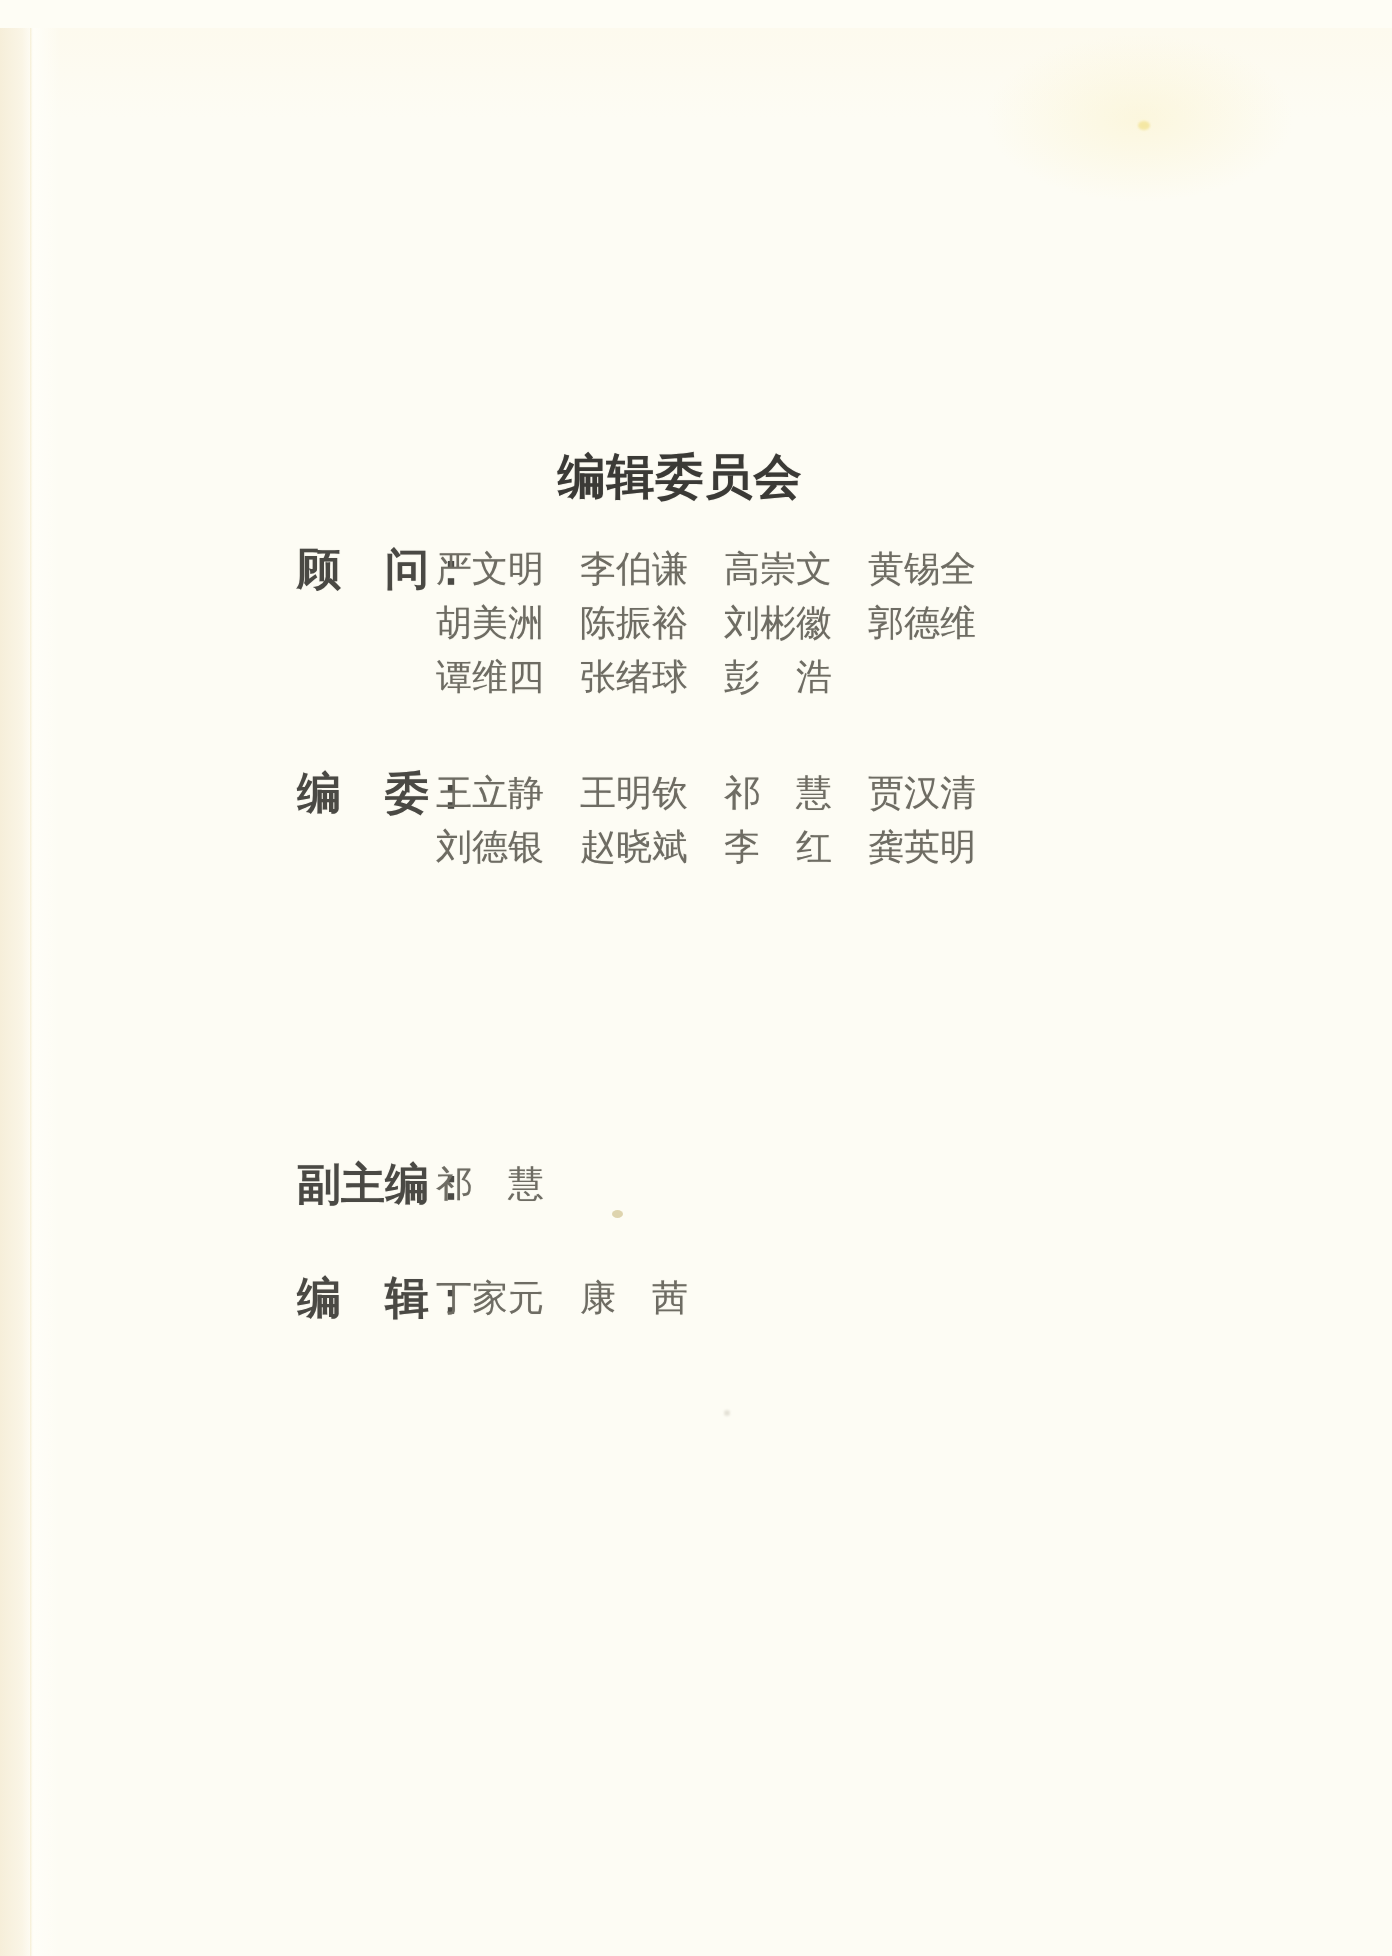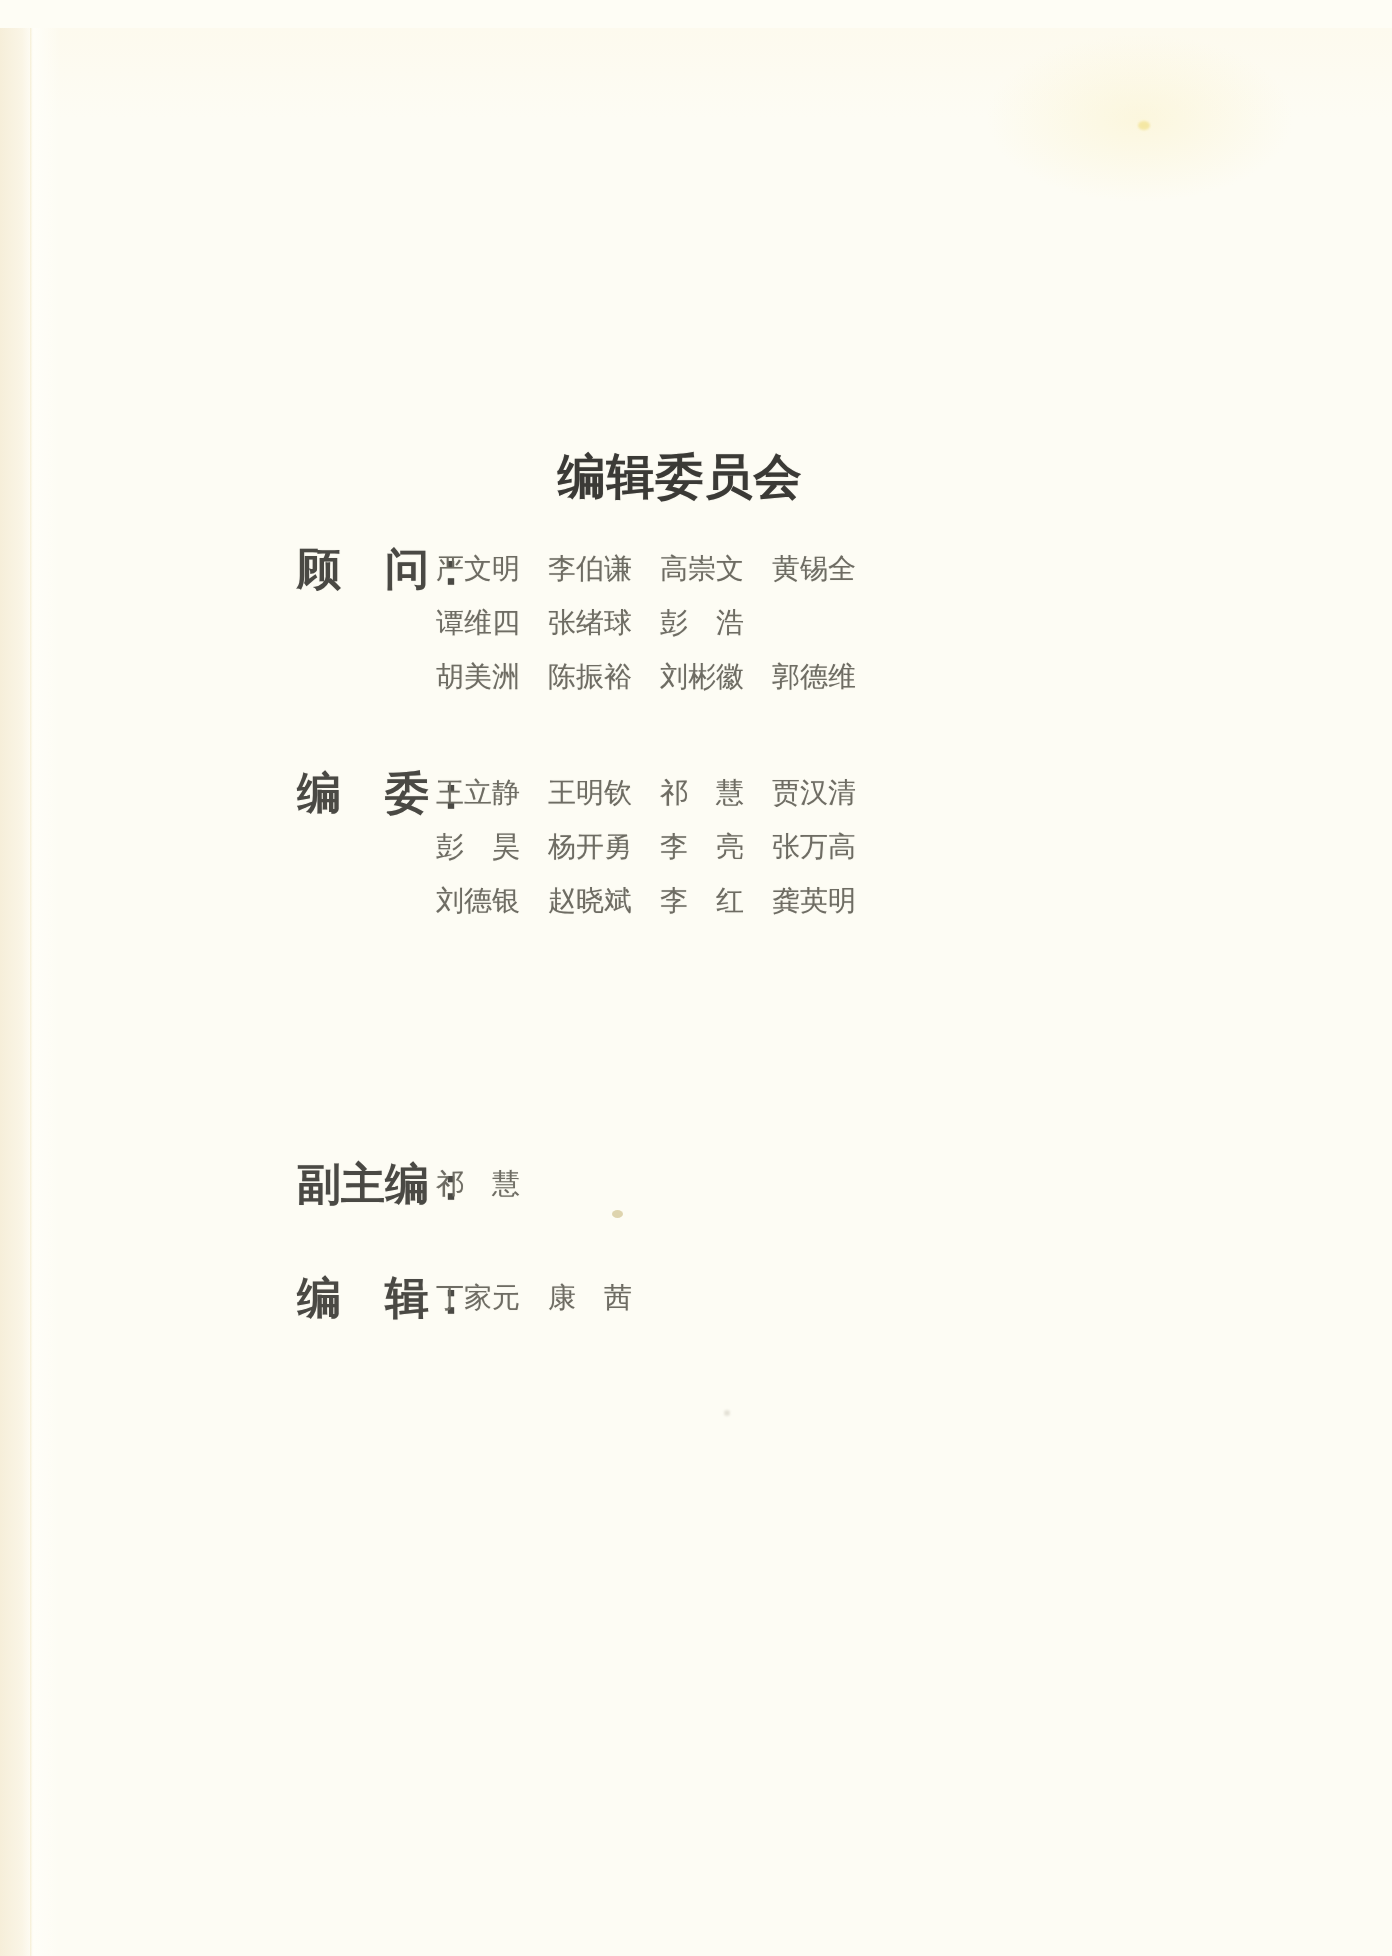--- a/index.html
+++ b/index.html
@@ -62,21 +62,21 @@
     color: #4a4944;
     white-space: pre;
     text-shadow: 0 0 1px rgba(74,73,68,0.25);
   }
   .section .names {
     display: block;
   }
   .section .name-row {
     font-family: "Liberation Serif", serif;
     font-weight: 400;
-    font-size: 28px;
+    font-size: 36px;
     line-height: 54px;
     color: #6e6c63;
     white-space: pre;
     text-shadow: 0 0 1px rgba(110,108,99,0.3);
   }
   .speck {
     position: absolute;
     border-radius: 50%;
   }
   .speck-1 {
@@ -107,30 +107,29 @@
 <div class="page">
 
   <div class="spine-line"></div>
 
   <h1 class="page-title">编辑委员会</h1>
 
   <div class="section" style="top:514px">
     <span class="label">顾　问：</span>
     <div class="names">
       <div class="name-row">严文明　李伯谦　高崇文　黄锡全</div>
+      <div class="name-row">胡美洲　陈振裕　刘彬徽　郭德维</div>
       <div class="name-row">谭维四　张绪球　彭　浩</div>
-      <div class="name-row">胡美洲　陈振裕　刘彬徽　郭德维</div>
     </div>
   </div>
 
   <div class="section" style="top:738px">
     <span class="label">编　委：</span>
     <div class="names">
       <div class="name-row">王立静　王明钦　祁　慧　贾汉清</div>
-      <div class="name-row">彭　昊　杨开勇　李　亮　张万高</div>
       <div class="name-row">刘德银　赵晓斌　李　红　龚英明</div>
     </div>
   </div>
 
 
   <div class="section" style="top:1129px">
     <span class="label">副主编：</span>
     <div class="names">
       <div class="name-row">祁　慧</div>
     </div>

